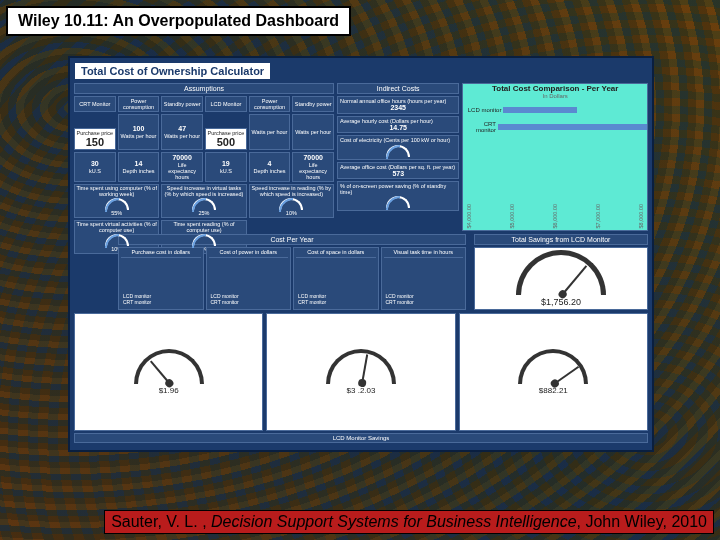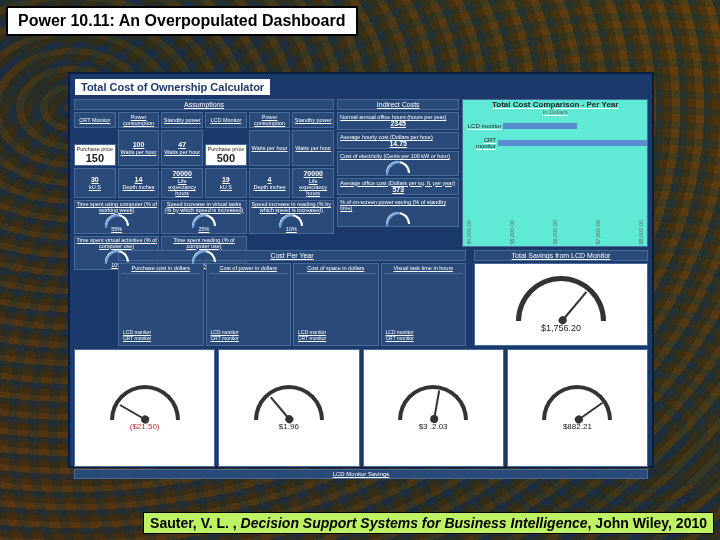--- a/index.html
+++ b/index.html
@@ -17,30 +17,30 @@
   }
   
   .figure-label {
     position: absolute; top: 6px; left: 6px;
     background: #fff; border: 2px solid #000;
     padding: 4px 10px; font-weight: bold; font-size: 16px;
     z-index: 10;
   }
   .citation {
     position: absolute; bottom: 6px; right: 6px;
-    background: #bef264; border: 1px solid #000;
-    padding: 2px 6px; font-size: 14px; z-index: 10; font-weight: bold;
+    background: #b91c1c; border: 1px solid #000;
+    padding: 2px 6px; font-size: 16px; z-index: 10;
   }
   .citation .italic { font-style: italic; }
   
   .dashboard {
-    position: absolute; top: 72px; left: 68px;
+    position: absolute; top: 56px; left: 68px;
     width: 586px; height: 396px;
     background: #1b3a6b; border: 2px solid #0a1f3f;
-    padding: 4px; color: #fff; font-size: 7px; text-decoration: underline;
+    padding: 4px; color: #fff; font-size: 7px;
   }
   
   .dash-title {
     background: #fff; color: #1b3a6b; font-weight: bold;
     font-size: 11px; padding: 2px 6px; margin-bottom: 3px;
     display: inline-block; border: 1px solid #1b3a6b;
   }
   
   .top-row { display: flex; gap: 3px; height: 148px; }
   .assumptions { flex: 1.7; display: flex; flex-direction: column; gap: 2px; }
@@ -66,21 +66,21 @@
   
   .comp-title { color: #222; font-size: 8px; text-align: center; font-weight: bold; }
   .comp-sub { color: #666; font-size: 6px; text-align: center; }
   .hbars { margin-top: 8px; height: 60px; position: relative; }
   .hbar-row { display: flex; align-items: center; margin: 8px 0; }
   .hbar-lbl { width: 40px; font-size: 6px; color: #222; text-align: right; padding-right: 2px; }
   .hbar { height: 6px; background: #5a8ad0; }
   .xaxis { position: absolute; bottom: 2px; left: 3px; right: 3px; display: flex; justify-content: space-between; font-size: 5.5px; color: #666; }
   .xaxis span { writing-mode: vertical-rl; transform: rotate(180deg); }
   
-  .mid-row { display: flex; gap: 8px; margin-top: 3px; height: 96px; padding-left: 44px; }
+  .mid-row { display: flex; gap: 8px; margin-top: 3px; height: 76px; padding-left: 44px; }
   .costper { flex: 2; display: flex; flex-direction: column; gap: 2px; }
   .costper-grid { display: grid; grid-template-columns: repeat(4,1fr); gap: 2px; flex: 1; }
   .bar-panel { background: #2a4a7a; border: 1px solid #4a6a9a; padding: 2px; display: flex; flex-direction: column; }
   .bar-panel .ttl { font-size: 5.5px; text-align: center; line-height: 1; }
   .bars-area { flex:1; display:flex; gap:3px; align-items:flex-end; padding: 2px; border-top: 1px solid #4a6a9a; margin-top: 1px; }
   .bars-area .lbls { display:flex; flex-direction:column; justify-content:space-around; font-size:5px; }
   .bars-area .bset { flex:1; display:flex; align-items:flex-end; gap:1px; }
   .bars-area .b { flex:1; background:#6aa0e0; }
   
   .savings { flex: 1; display: flex; flex-direction: column; gap: 2px; }
@@ -97,21 +97,21 @@
   .med-arc .needle { height:30px; }
   .gv { color:#222; font-size:8px; margin-top:2px; }
   .gv.neg { color:#c03030; }
   .bot-footer { background:#2a4a7a; text-align:center; font-size:6px; padding:1px; margin-top:2px; border:1px solid #4a6a9a; }
 </style>
 </head>
 <body>
 
 <div class="bg"></div>
 
-<div class="figure-label">Power 10.11:  An Overpopulated Dashboard</div>
+<div class="figure-label">Wiley 10.11:  An Overpopulated Dashboard</div>
 
 <div class="dashboard">
   <div class="dash-title">Total Cost of Ownership Calculator</div>
 
   <div class="top-row">
     <div class="assumptions">
       <div class="section-hdr">Assumptions</div>
       <div class="assump-grid">
         <div class="cell">CRT Monitor</div>
         <div class="cell">Power consumption</div>
@@ -323,28 +323,20 @@
           </div>
         <div class="gauge-val">$1,756.20</div>
       </div>
     </div>
   </div>
 
   <div class="bot-row">
     <div class="bot-panel">
         <div class="bot-gauge-box">
           <div class="med-arc">
-            <div class="needle" style="transform:rotate(-60deg)"></div>
-          </div>
-          <div class="gv neg">($21.50)</div>
-        </div>
-      </div>
-    <div class="bot-panel">
-        <div class="bot-gauge-box">
-          <div class="med-arc">
             <div class="needle" style="transform:rotate(-40deg)"></div>
           </div>
           <div class="gv">$1.96</div>
         </div>
       </div>
     <div class="bot-panel">
         <div class="bot-gauge-box">
           <div class="med-arc">
             <div class="needle" style="transform:rotate(10deg)"></div>
           </div>

